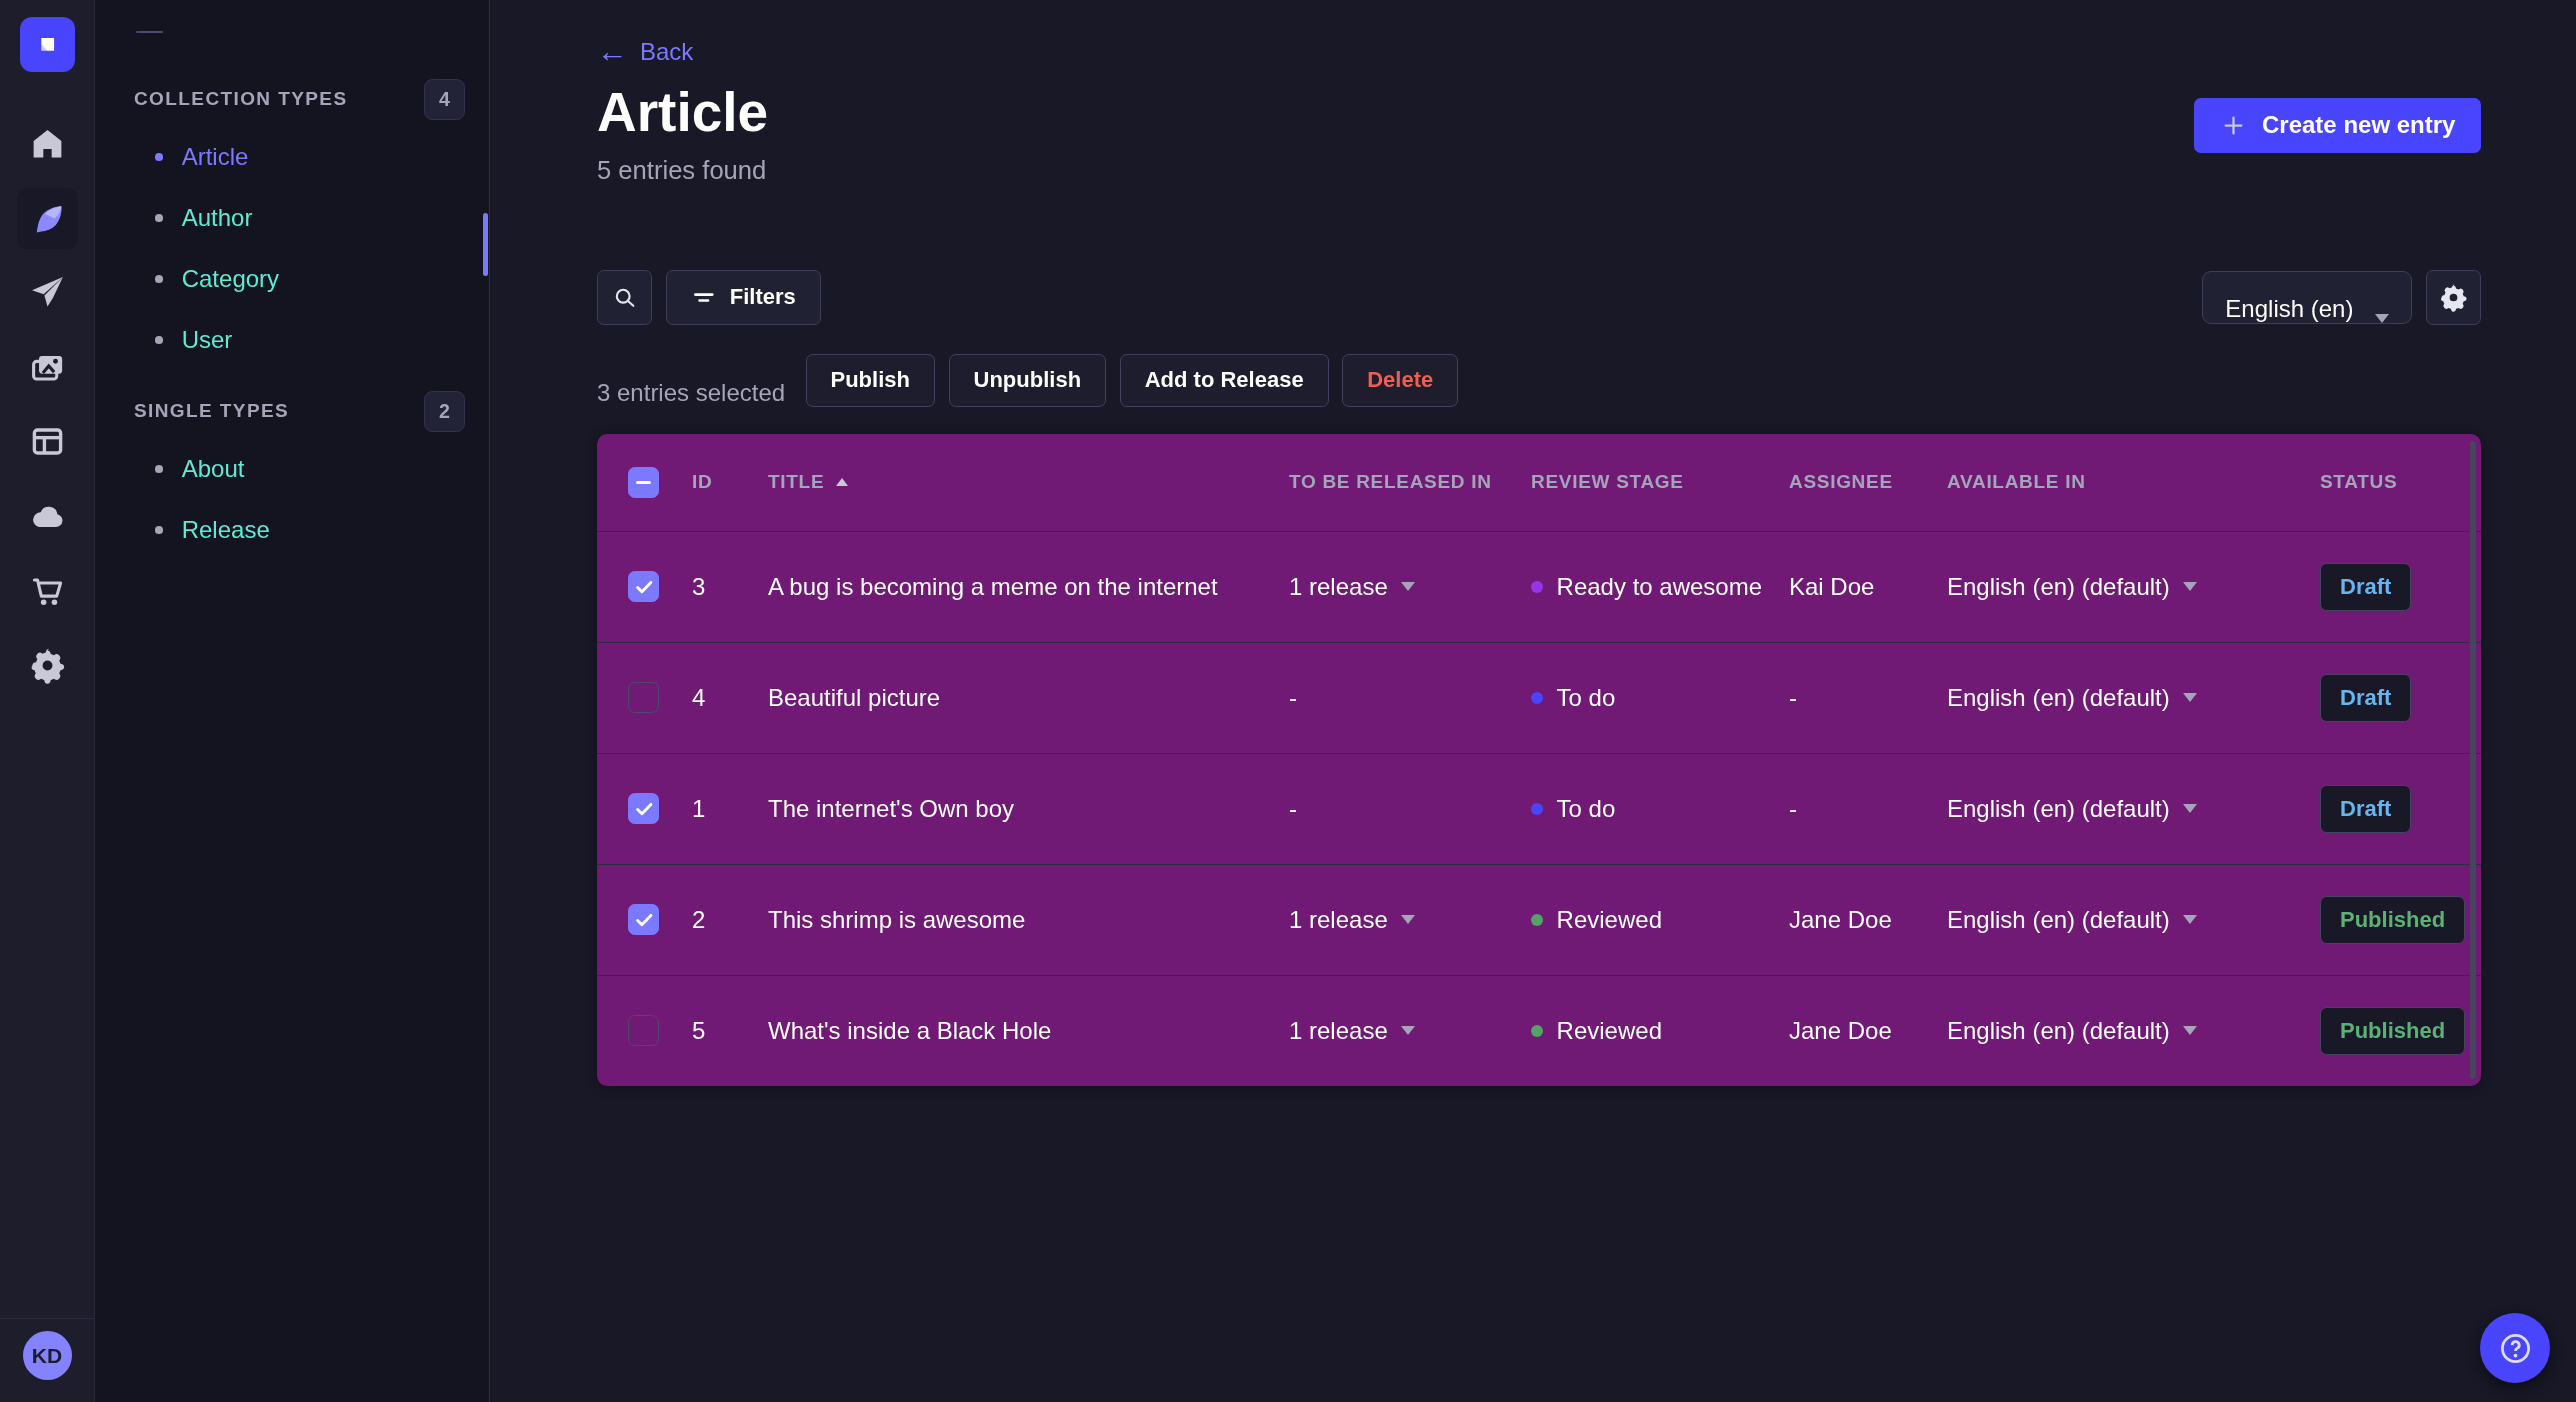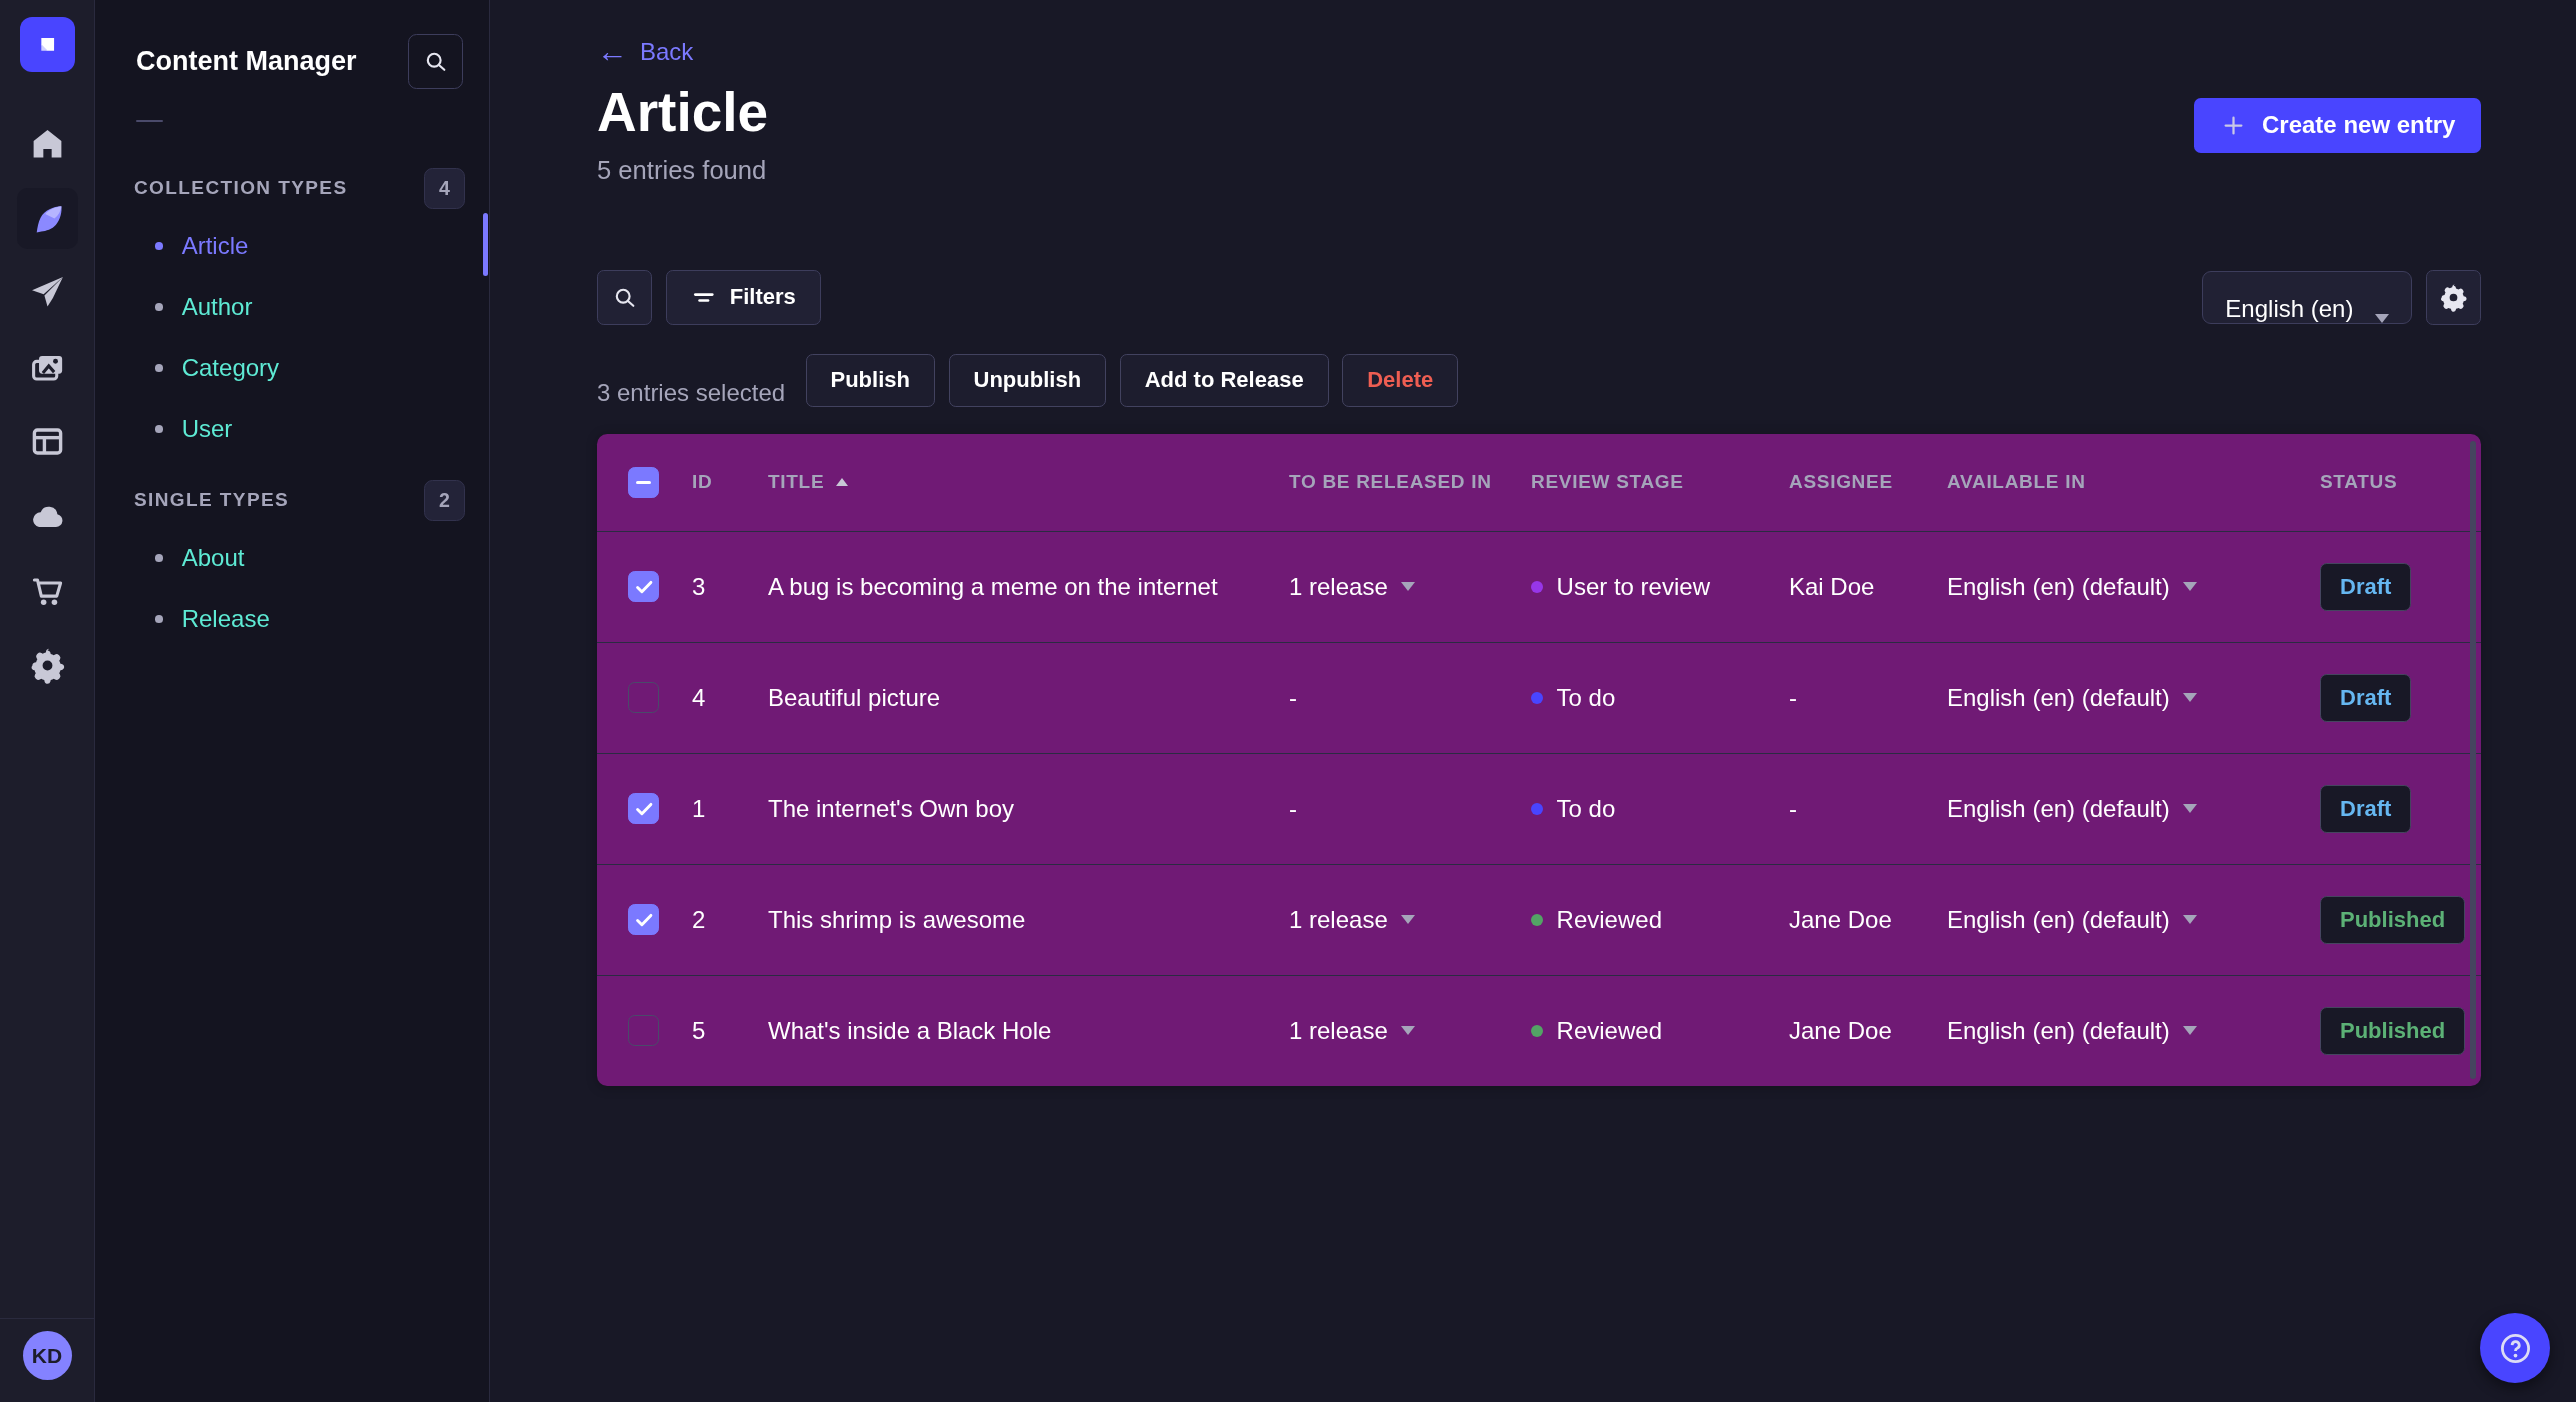--- a/index.html
+++ b/index.html
@@ -161,31 +161,20 @@
           <path fill="currentColor" fill-rule="evenodd" d="M12 2.2c.9 0 1.7.6 1.9 1.5l.2.9a7.7 7.7 0 0 1 2 .8l.8-.5a2 2 0 0 1 2.4.3l.5.5a2 2 0 0 1 .3 2.4l-.5.8c.4.6.6 1.3.8 2l.9.2c.9.2 1.5 1 1.5 1.9s-.6 1.7-1.5 1.9l-.9.2a7.7 7.7 0 0 1-.8 2l.5.8a2 2 0 0 1-.3 2.4l-.5.5a2 2 0 0 1-2.4.3l-.8-.5a7.7 7.7 0 0 1-2 .8l-.2.9a2 2 0 0 1-1.9 1.5c-.9 0-1.7-.6-1.9-1.5l-.2-.9a7.7 7.7 0 0 1-2-.8l-.8.5a2 2 0 0 1-2.4-.3l-.5-.5a2 2 0 0 1-.3-2.4l.5-.8a7.7 7.7 0 0 1-.8-2l-.9-.2A2 2 0 0 1 2.2 12c0-.9.6-1.7 1.5-1.9l.9-.2c.2-.7.4-1.4.8-2l-.5-.8a2 2 0 0 1 .3-2.4l.5-.5a2 2 0 0 1 2.4-.3l.8.5c.6-.4 1.3-.6 2-.8l.2-.9c.2-.9 1-1.5 1.9-1.5ZM12 8.8a3.2 3.2 0 1 0 0 6.4 3.2 3.2 0 0 0 0-6.4Z"></path>
         </svg>
     </button>
   </nav>
   <div class="rail-footer">
     <div class="avatar">KD</div>
   </div>
 </aside>
 
 <aside class="subnav">
-  <div class="subnav-head">
-    <div class="subnav-title">Content Manager</div>
-    <button class="sq-btn">
-      <svg viewBox="0 0 24 24" width="25.6" height="25.6">
-        <g fill="none" stroke="currentColor" stroke-width="2" stroke-linecap="round">
-          <circle cx="10.5" cy="10.5" r="6"></circle>
-            <path d="m15.2 15.2 4.8 4.3"></path>
-        </g>
-      </svg>
-    </button>
-  </div>
   <div class="subnav-divider"></div>
   <div class="sections" id="sections">
       <div class="section">
         <div class="section-head">
           <div class="section-label">COLLECTION TYPES</div>
           <div class="badge">4</div>
         </div>
         <ul class="items">
           <li class="item active">
             <span class="bullet"></span>
@@ -327,21 +316,21 @@
             </div>
           </div>
           <div>3</div>
           <div>A bug is becoming a meme on the internet</div>
           <div class="flex-cell">
             <span>1 release</span>
             <span class="caret-down"></span>
           </div>
           <div class="flex-cell">
             <span class="dot" style="background: rgb(151, 54, 232);"></span>
-            <span>User to review</span>
+            <span>Ready to awesome</span>
           </div>
           <div>Kai Doe</div>
           <div class="flex-cell">
             <span>English (en) (default)</span>
             <span class="caret-down"></span>
           </div>
           <div><span class="status-badge draft">Draft</span></div>
         </div>
         <div class="grid row">
           <div class="cell-check">

